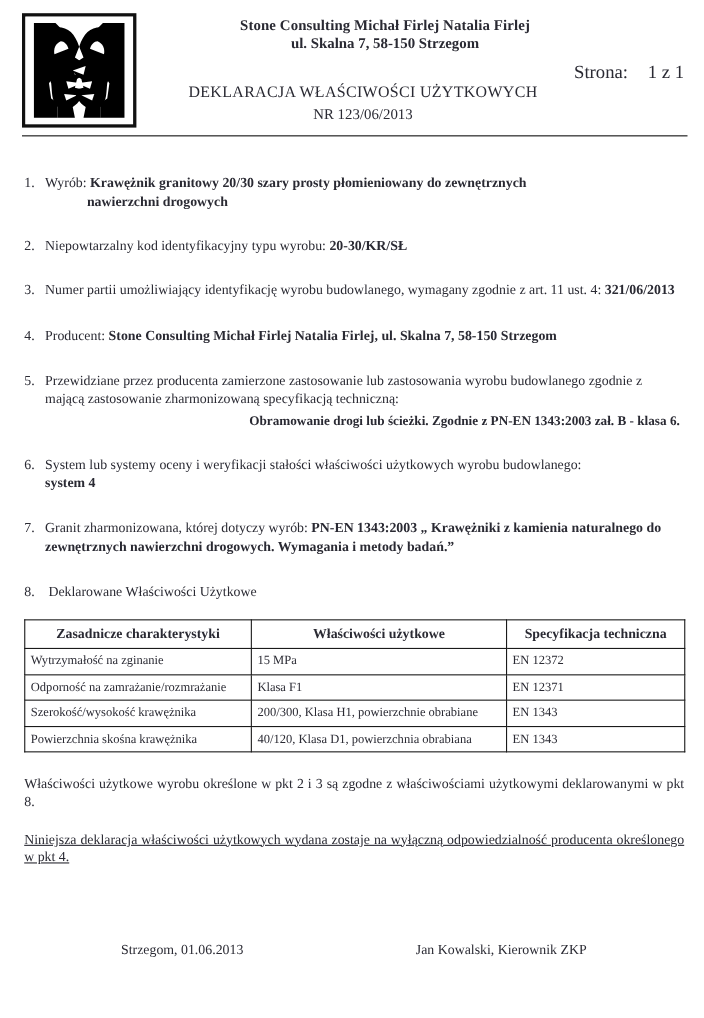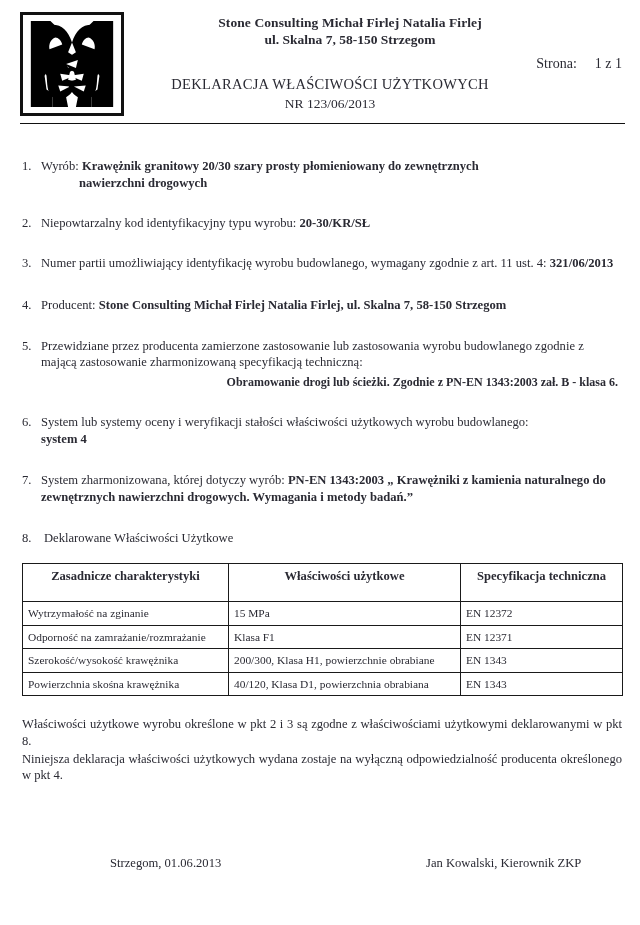--- a/index.html
+++ b/index.html
@@ -50,21 +50,21 @@
   .company-addr {
     font-weight: bold;
     font-size: 13.5px;
     line-height: 17px;
   }
 
   .page-indicator {
     position: absolute;
     right: 18px;
     top: 56px;
-    font-size: 14px;
+    font-size: 17px;
     white-space: nowrap;
   }
   .page-indicator .pi-label { margin-right: 18px; }
 
   .doc-title-block {
     position: absolute;
     left: 120px;
     top: 74px;
     width: 420px;
     text-align: center;
@@ -149,59 +149,58 @@
   table.props th, table.props td {
     border: 1px solid #1a1a1a;
     padding: 4px 5px 4px 5px;
     vertical-align: top;
     line-height: 14.5px;
   }
   table.props th {
     font-weight: bold;
     font-size: 12.6px;
     text-align: center;
-    padding: 5px 4px 18px 4px;
+    padding: 5px 4px 6px 4px;
   }
   table.props th.left-h { text-align: center; }
   col.c-a { width: 206px; }
   col.c-b { width: 232px; }
   col.c-c { width: 162px; }
   td.just { text-align: justify; }
   tr.tall td { height: 66px; }
 
   
   .closing {
     margin: 20px 18px 0 22px;
     font-size: 12.6px;
     line-height: 16.8px;
     text-align: justify;
   }
   .closing p { margin: 0; }
-  .closing p.p2 { margin-top: 1px; }
+  .closing p.p2 { margin-top: 17px; text-decoration: underline; }
 
   
   .signature-row {
     position: absolute;
     left: 0;
     top: 856px;
     width: 640px;
     font-size: 12.6px;
   }
   .sig-place {
     position: absolute;
     left: 110px;
     top: 0;
     white-space: nowrap;
   }
   .sig-person {
     position: absolute;
     left: 378px;
     top: 0;
     white-space: nowrap;
-    margin-left: 48px;
   }
 </style>
 </head>
 <body>
 
 <div class="header">
 
   <div class="logo-box">
     <svg viewBox="0 0 100 100" xmlns="http://www.w3.org/2000/svg" aria-hidden="true">
       <rect x="0" y="0" width="100" height="100" fill="#ffffff"></rect>
@@ -294,21 +293,21 @@
     <span class="num">6.</span>
     <span class="body nojustify">
       <span>System lub systemy oceny i weryfikacji stałości właściwości użytkowych wyrobu budowlanego:</span>
       <span class="sub">system 4</span>
     </span>
   </div>
 
   <div class="clause c7">
     <span class="num">7.</span>
     <span class="body nojustify">
-      <span>System zharmonizowana, której dotyczy wyrób:</span>
+      <span>Granit zharmonizowana, której dotyczy wyrób:</span>
       <b class="bold">PN-EN 1343:2003 „ Krawężniki z kamienia naturalnego do zewnętrznych nawierzchni drogowych. Wymagania i metody badań.”</b>
     </span>
   </div>
 
   <div class="clause c8">
     <span class="num">8.</span>
     <span class="body nojustify">Deklarowane Właściwości Użytkowe</span>
   </div>
 
   <div class="table-wrap">

